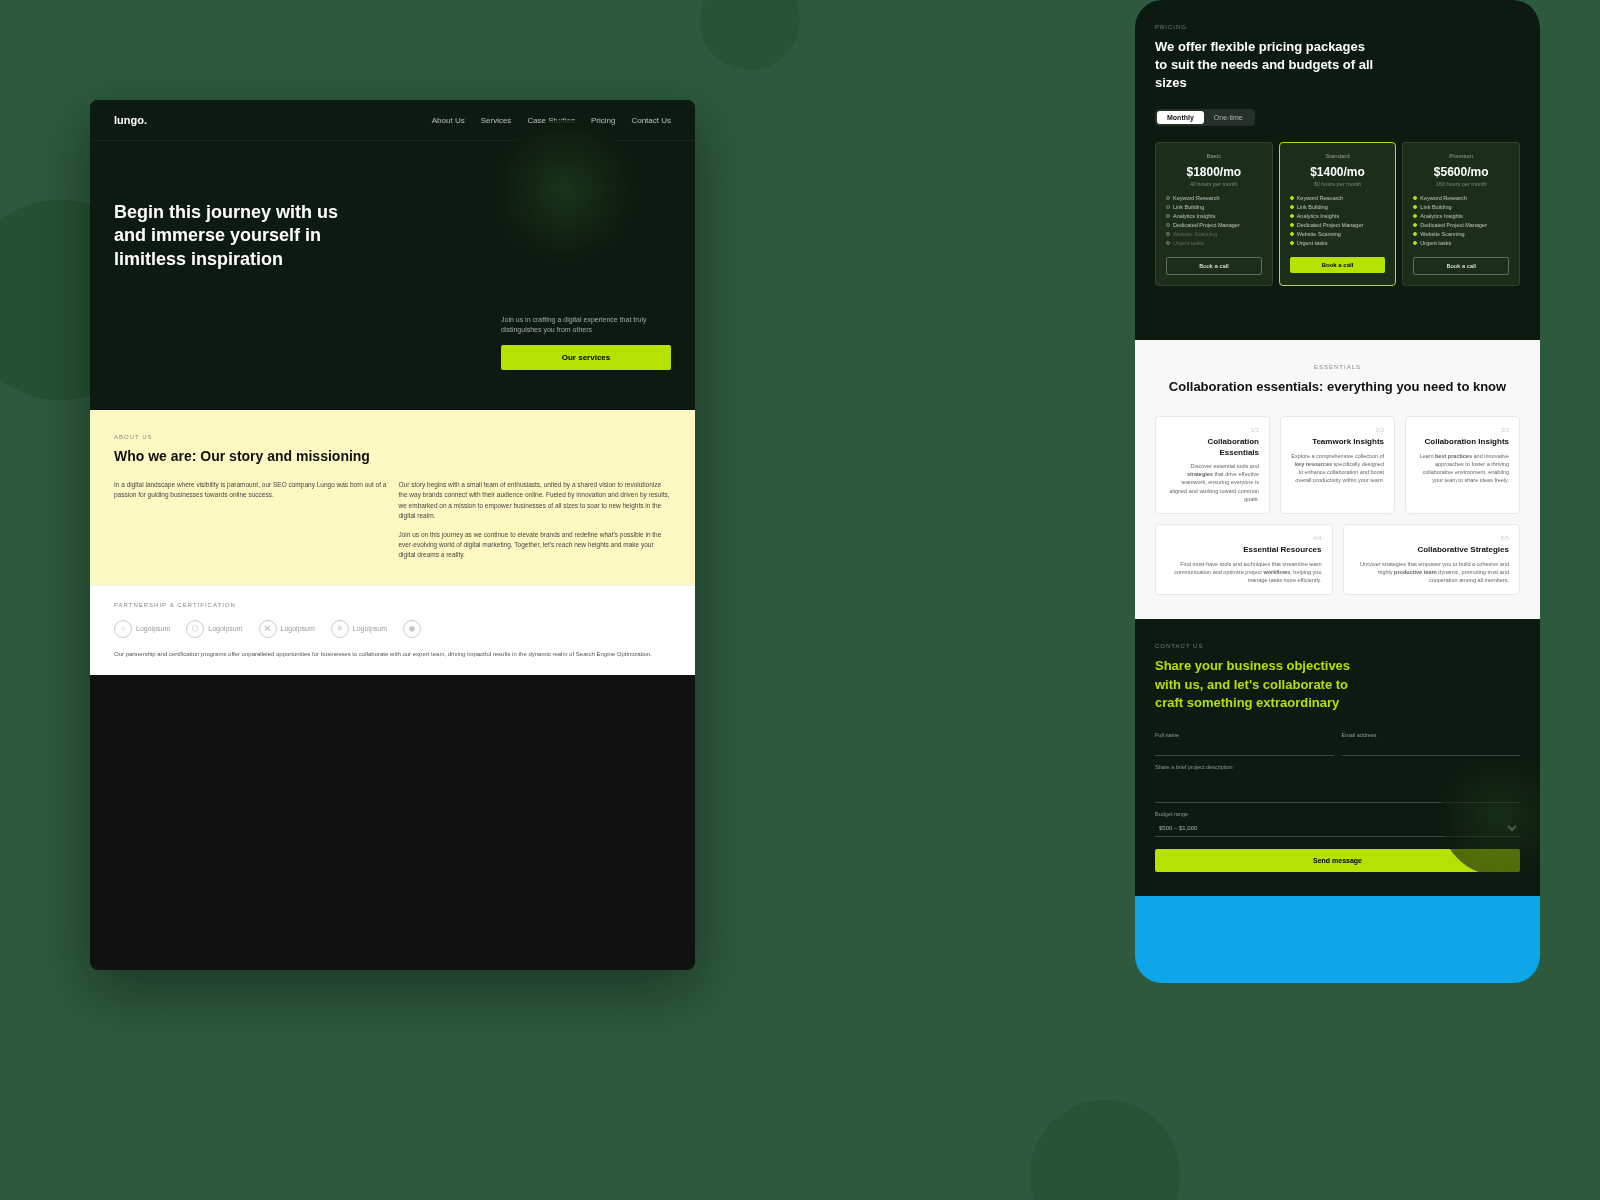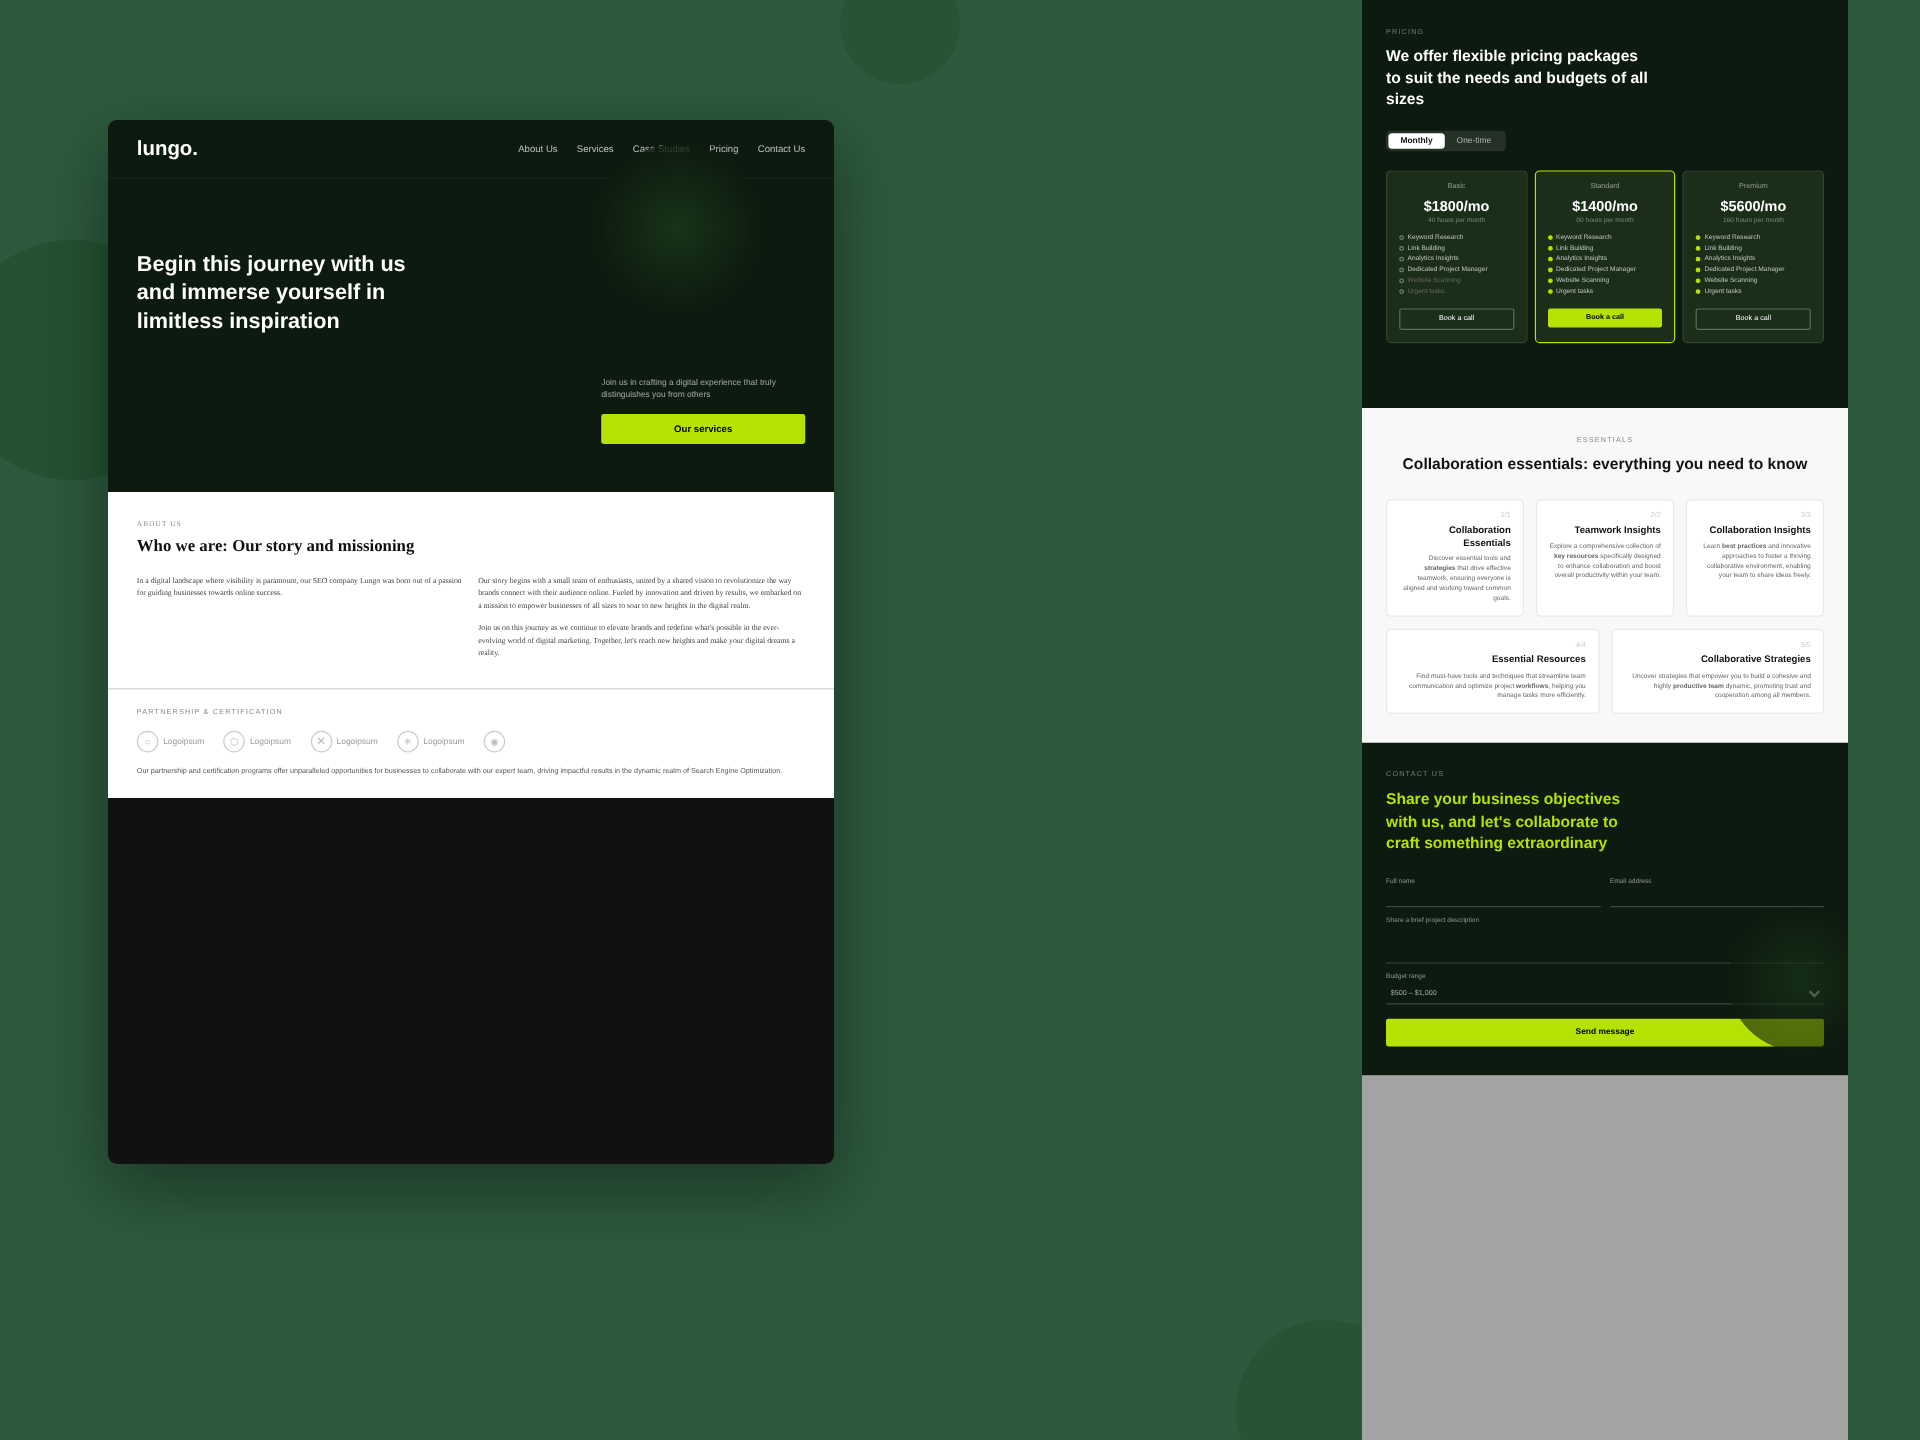--- a/index.html
+++ b/index.html
@@ -25,21 +25,21 @@
       position: relative;
       height: 310px;
     }
     .hero-nav {
       display: flex;
       align-items: center;
       justify-content: space-between;
       padding: 14px 24px;
       border-bottom: 1px solid rgba(255,255,255,0.05);
     }
-    .nav-logo { color: #fff; font-size: 17px; font-weight: 600; }
+    .nav-logo { color: #fff; font-size: 11px; font-weight: 600; }
     .nav-links { display: flex; gap: 16px; }
     .nav-link { color: rgba(255,255,255,0.7); font-size: 8px; text-decoration: none; }
     .hero-circle {
       position: absolute;
       right: 60px;
       top: 20px;
       width: 140px;
       height: 140px;
       background: radial-gradient(circle, #1a3a1a 0%, #0d1a0f 70%);
       border-radius: 50%;
@@ -69,23 +69,22 @@
       padding: 8px 16px;
       font-size: 8px;
       font-weight: 600;
       border-radius: 2px;
       cursor: pointer;
       width: 100%;
     }
 
     
     .about-section {
-      background: #ffffff;
+      background: #fef9c3;
       padding: 24px;
-      font-family: Liberation Serif, serif;
     }
     .about-label { color: #888; font-size: 6px; letter-spacing: 1px; text-transform: uppercase; margin-bottom: 8px; }
     .about-title { color: #111; font-size: 14px; font-weight: 700; margin-bottom: 16px; }
     .about-grid { display: grid; grid-template-columns: 1fr 1fr; gap: 12px; }
     .about-text { color: #444; font-size: 6.5px; line-height: 1.6; }
 
     
     .partner-section {
       background: #fff;
       padding: 16px 24px;
@@ -97,23 +96,24 @@
     .logo-circle { width: 18px; height: 18px; border-radius: 50%; border: 1.5px solid #ccc; display: flex; align-items: center; justify-content: center; font-size: 8px; color: #bbb; }
     .logo-circle-cross { width: 18px; height: 18px; border-radius: 50%; border: 1.5px solid #ccc; display: flex; align-items: center; justify-content: center; font-size: 10px; color: #bbb; }
     .partner-desc { color: #555; font-size: 6px; line-height: 1.6; }
 
     
     .right-panel {
       position: absolute;
       right: 60px;
       top: 0;
       width: 405px;
-      height: 1200px;
-      background: #a3a3a3;
+      height: 983px;
+      background: #0ea5e9;
       overflow: hidden;
+      border-radius: 27px;
     }
 
     
     .pricing-section {
       background: #0d1a0f;
       padding: 24px 20px;
       min-height: 340px;
       position: relative;
     }
     .pricing-label { color: rgba(255,255,255,0.4); font-size: 6px; letter-spacing: 1px; text-transform: uppercase; margin-bottom: 8px; }

